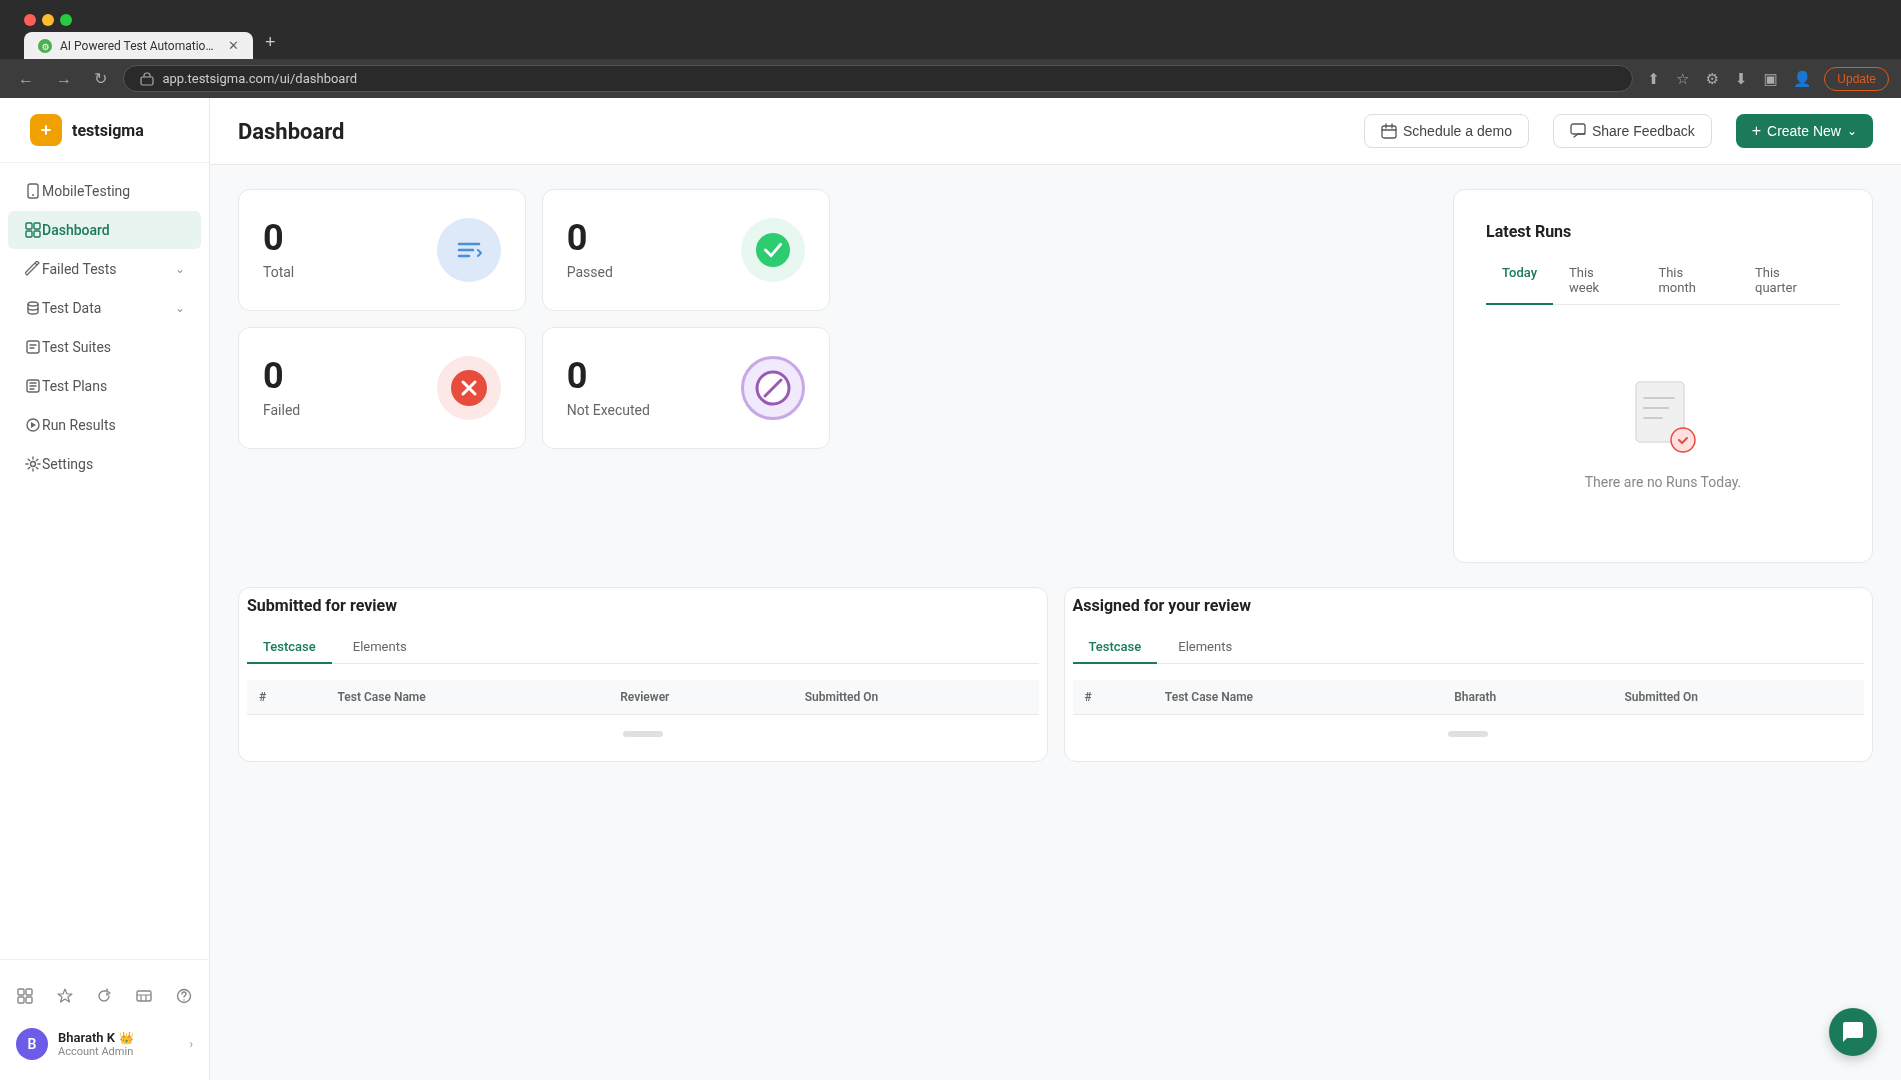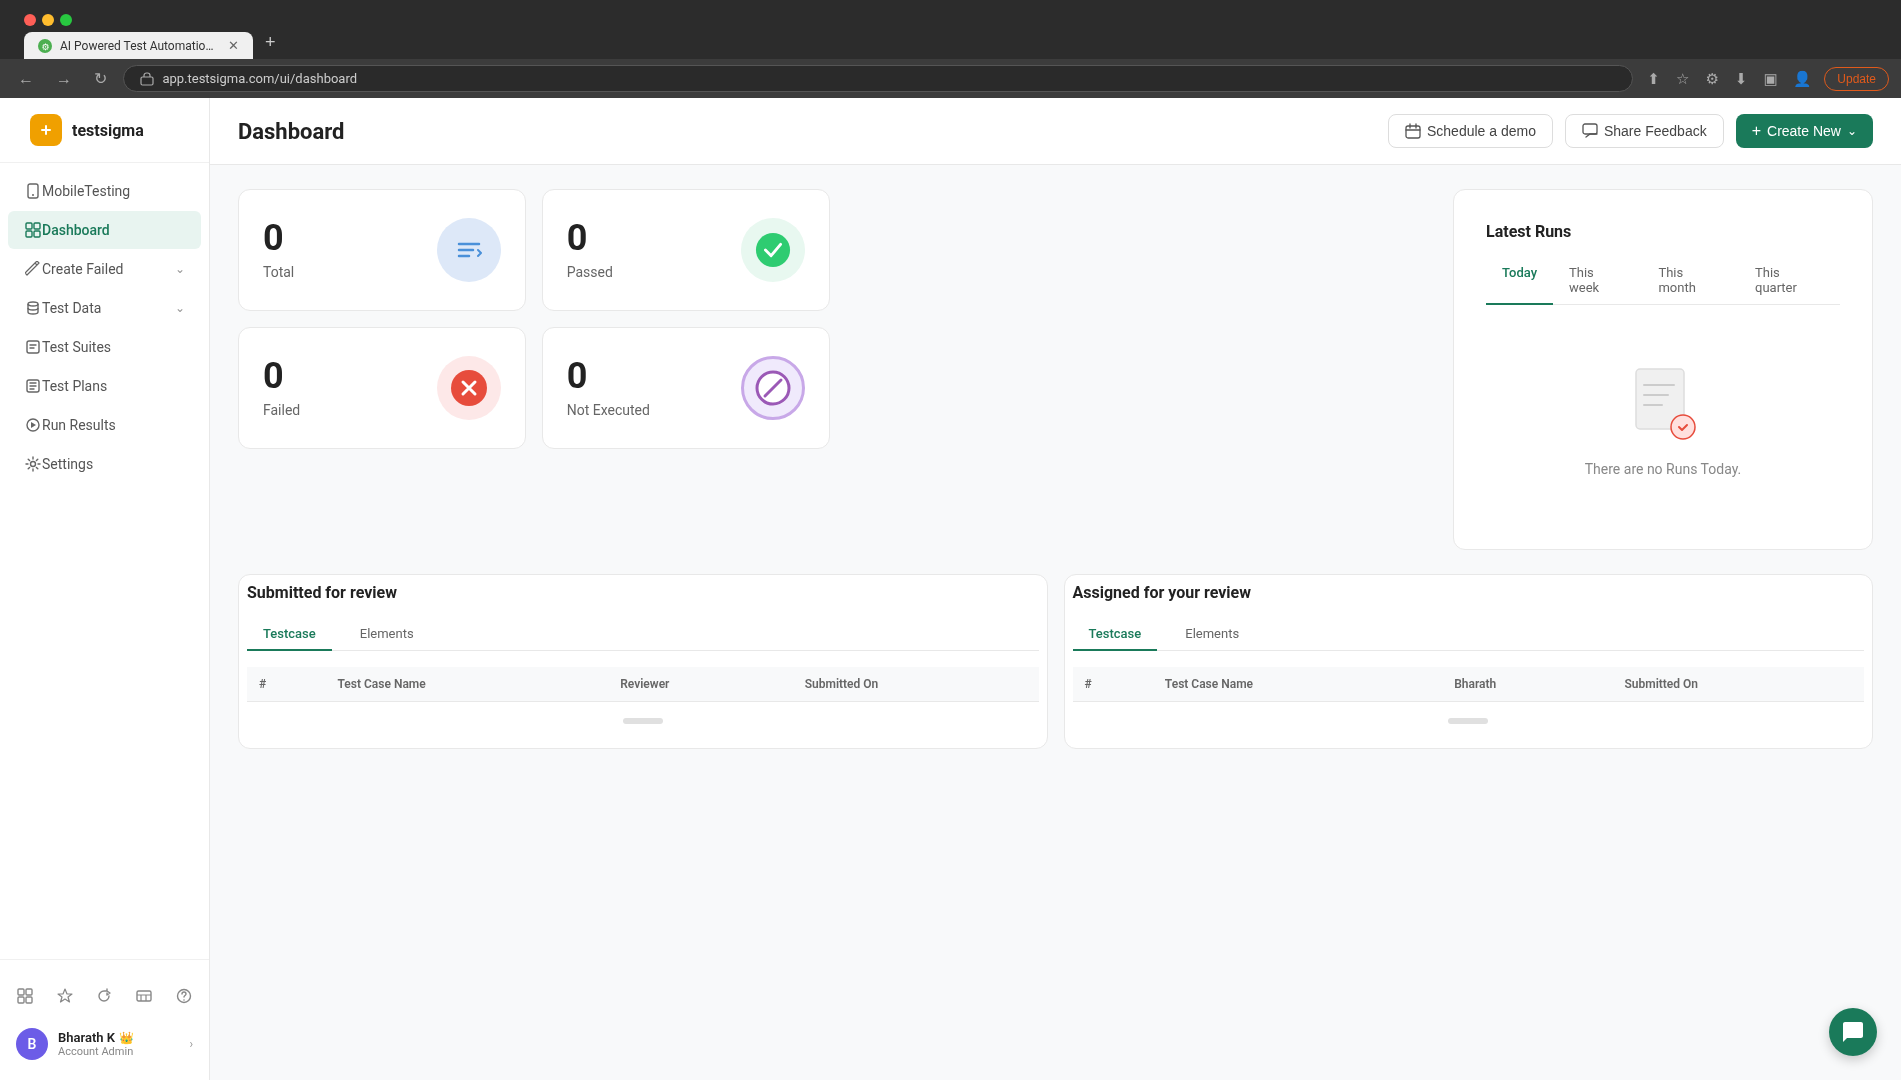--- a/index.html
+++ b/index.html
@@ -47,47 +47,47 @@
     .user-details { flex: 1; }
     .user-name { font-size: 13px; font-weight: 600; color: #222; display: flex; align-items: center; gap: 4px; }
     .user-role { font-size: 11px; color: #888; }
     .crown-icon { color: #f0a000; font-size: 12px; }
 
     
     .main { flex: 1; overflow-y: auto; background: #f8f9fa; }
 
     .main-header { background: #fff; padding: 16px 28px; display: flex; align-items: center; justify-content: space-between; border-bottom: 1px solid #e8e8e8; }
     .page-title { font-size: 22px; font-weight: 700; color: #222; }
-    .header-actions { display: flex; align-items: flex-start; gap: 12px; }
+    .header-actions { display: flex; align-items: flex-start; gap: 24px; }
     .header-btn { display: flex; align-items: center; gap: 6px; padding: 8px 16px; border: 1px solid #ddd; border-radius: 8px; background: #fff; cursor: pointer; font-size: 14px; color: #444; }
     .create-btn { background: #1a7a5a; color: white; border: none; border-radius: 8px; padding: 8px 16px; font-size: 14px; font-weight: 500; cursor: pointer; display: flex; align-items: center; gap: 6px; }
     .create-btn .chevron-down { font-size: 12px; }
 
     .main-content { padding: 24px 28px; }
     .stat-card { background: #fff; border-radius: 12px; padding: 28px 24px; display: flex; align-items: center; justify-content: space-between; border: 1px solid #e8e8e8; }
     .stat-info { display: flex; flex-direction: column; }
     .stat-number { font-size: 36px; font-weight: 700; color: #222; line-height: 1; }
     .stat-label { font-size: 14px; color: #666; margin-top: 8px; }
 
     
     .latest-runs-card { background: #fff; border-radius: 12px; border: 1px solid #e8e8e8; grid-column: 3; grid-row: 1 / 3; padding: 32px; }
     .latest-runs-title { font-size: 16px; font-weight: 700; color: #222; margin-bottom: 16px; }
-    .runs-tabs { display: flex; gap: 0; border-bottom: 1px solid #e8e8e8; margin-bottom: 20px; }
+    .runs-tabs { display: flex; gap: 0; border-bottom: 1px solid #e8e8e8; margin-bottom: 33px; }
     .run-tab { padding: 8px 16px; font-size: 13px; color: #666; cursor: pointer; border-bottom: 2px solid transparent; margin-bottom: -1px; }
     .run-tab.active { color: #1a7a5a; border-bottom: 2px solid #1a7a5a; font-weight: 500; }
 
     .no-runs { display: flex; flex-direction: column; align-items: center; justify-content: center; padding: 40px 20px; }
     .no-runs-icon { width: 70px; height: 80px; position: relative; margin-bottom: 16px; }
     .no-runs-text { font-size: 14px; color: #888; }
 
     
     .bottom-grid { display: grid; grid-template-columns: 1fr 1fr; gap: 16px; }
     .review-card { background: #fff; border-radius: 12px; border: 1px solid #e8e8e8; padding: 8px; }
     .review-title { font-size: 16px; font-weight: 700; color: #222; margin-bottom: 16px; }
-    .review-tabs { display: flex; gap: 12px; border-bottom: 1px solid #e8e8e8; margin-bottom: 16px; }
+    .review-tabs { display: flex; gap: 5px; border-bottom: 1px solid #e8e8e8; margin-bottom: 16px; }
     .review-tab { padding: 8px 16px; font-size: 13px; color: #666; cursor: pointer; border-bottom: 2px solid transparent; margin-bottom: -1px; }
     .review-tab.active { color: #1a7a5a; border-bottom: 2px solid #1a7a5a; font-weight: 500; }
 
     .review-table { width: 100%; border-collapse: collapse; }
     .review-table th { text-align: left; padding: 10px 12px; font-size: 12px; font-weight: 600; color: #666; background: #f8f9fa; border-bottom: 1px solid #e8e8e8; }
 
     
     .chat-fab { position: fixed; bottom: 24px; right: 24px; width: 48px; height: 48px; background: #1a7a5a; border-radius: 50%; display: flex; align-items: center; justify-content: center; cursor: pointer; box-shadow: 0 4px 12px rgba(0,0,0,0.2); color: white; font-size: 22px; z-index: 1000; }
     .stats-wrapper { display: grid; grid-template-columns: 1fr 1fr 420px; gap: 16px; margin-bottom: 24px; }
     .stats-left { display: grid; grid-template-columns: 1fr 1fr; grid-template-rows: 1fr 1fr; gap: 16px; }
@@ -188,21 +188,21 @@
         </span>
         <span>Dashboard</span>
       </div>
 
       <div class="nav-item">
         <span class="nav-icon">
           <svg width="16" height="16" viewBox="0 0 16 16" fill="none">
               <path d="M2 14l2-2 8-8-2-2-8 8-2 2zm10-10l2-2-2-2-2 2 2 2z" stroke="#666" stroke-width="1.2" stroke-linejoin="round"></path>
             </svg>
         </span>
-        <span>Create Failed</span>
+        <span>Failed Tests</span>
         <span class="chevron">⌄</span>
       </div>
 
       <div class="nav-item">
         <span class="nav-icon">
           <svg width="16" height="16" viewBox="0 0 16 16" fill="none">
               <ellipse cx="8" cy="4" rx="5" ry="2" stroke="#666" stroke-width="1.4"></ellipse>
               <path d="M3 4v4c0 1.1 2.24 2 5 2s5-.9 5-2V4" stroke="#666" stroke-width="1.4"></path>
               <path d="M3 8v4c0 1.1 2.24 2 5 2s5-.9 5-2V8" stroke="#666" stroke-width="1.4"></path>
             </svg>

